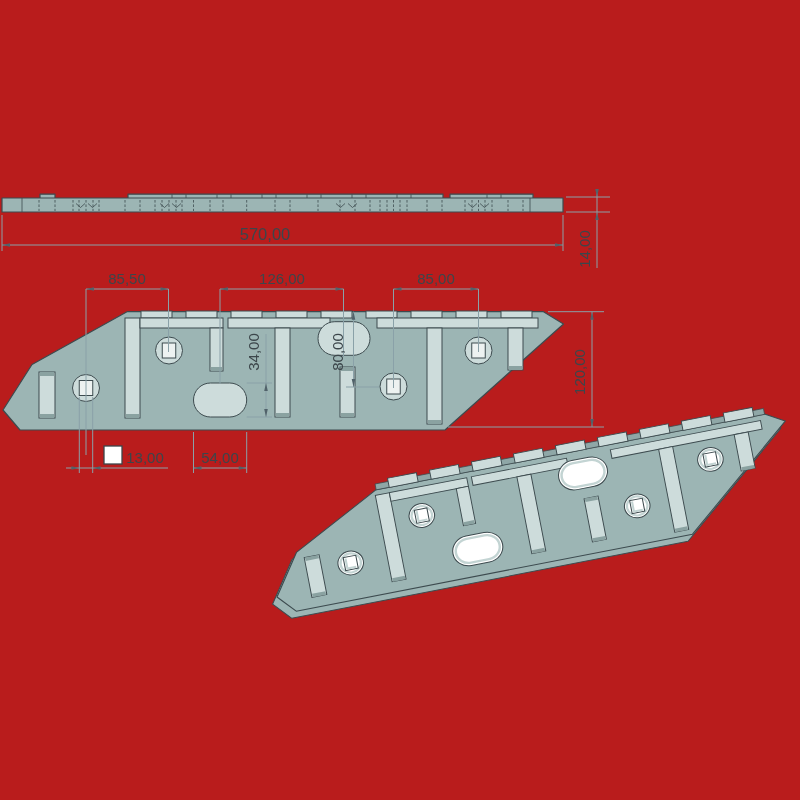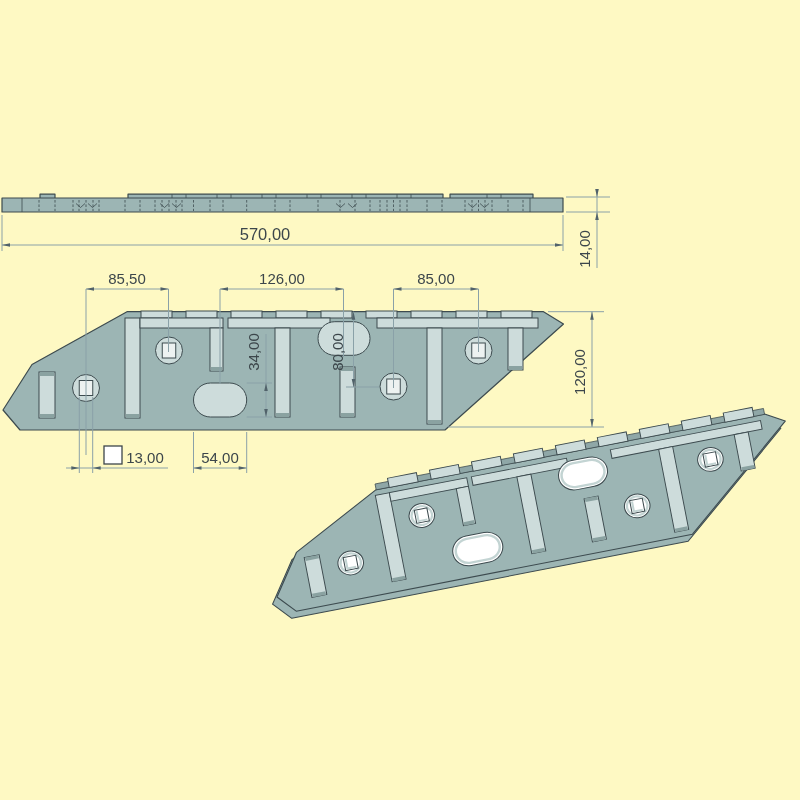--- a/index.html
+++ b/index.html
@@ -1,16 +1,16 @@
 <!DOCTYPE html>
 <html style="--plate: #9cb5b4; --recess: #cddcdb; --outline: #3d4b4f; --dim: #8aa1a8; --arrow: #51626a; --text: #3c464b; --hole: #ffffff; --square: #edf2f1; --cap: #8aa2a1; --band: #8fa7a7; --inner: #c3d4d3;"><head>
 <meta charset="utf-8">
 <style>
   html,body{margin:0;padding:0;background:#fff;}
-  .stage{width:800px;height:800px;position:relative;background:#fef9c3;}
+  .stage{width:800px;height:800px;position:relative;background:#b91c1c;}
   svg{display:block;}
   .plate{fill:var(--plate);stroke:var(--outline);stroke-width:1.2;stroke-linejoin:round;}
   .lightf{fill:var(--recess);stroke:var(--outline);stroke-width:1;}
   .capf{fill:var(--cap);stroke:none;}
   .holef{fill:var(--hole);stroke:var(--outline);stroke-width:1.1;}
   .squaref{fill:var(--square);stroke:var(--outline);stroke-width:1;}
   .dimline{stroke:var(--dim);stroke-width:1;fill:none;}
   .arrow{fill:var(--arrow);stroke:none;}
   .dim-text{font-family:"Liberation Sans",sans-serif;font-size:15px;fill:var(--text);}
   .dim-text-lg{font-size:16.5px;}

